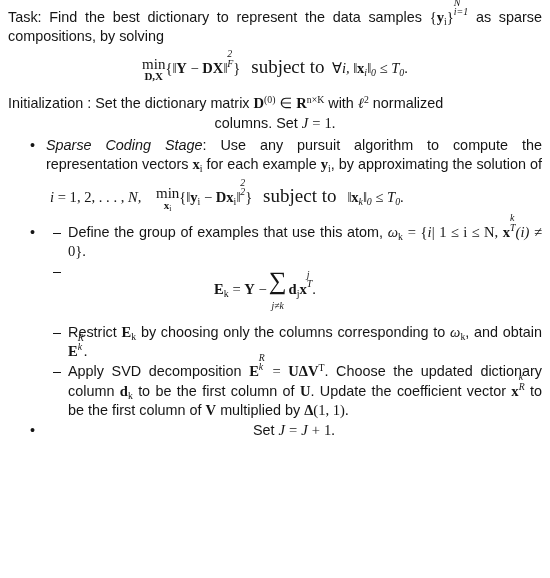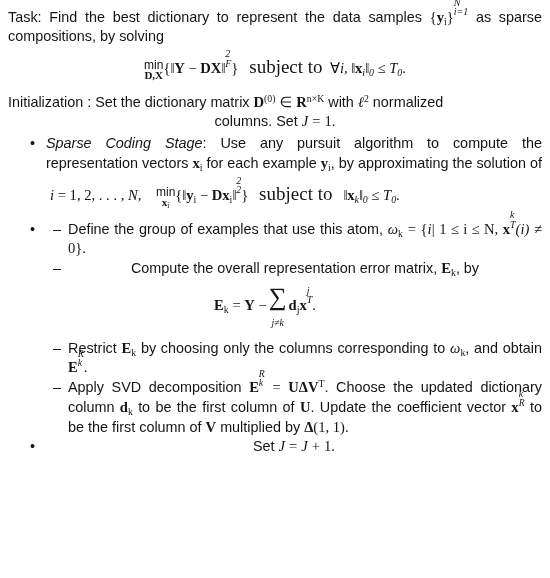--- a/index.html
+++ b/index.html
@@ -89,22 +89,22 @@
   .uset {
     display: inline-block;
     vertical-align: middle;
     text-align: center;
     line-height: 1.0;
     position: relative;
   }
   .uset .op {
     display: block;
     font-style: normal;
-    font-family: Liberation Sans, sans-serif;
-    font-size: 12px;
+    font-family: Liberation Serif, serif;
+    font-size: 15px;
   }
   .uset .under {
     display: block;
     font-size: 11px;
     margin-top: -1px;
     font-family: "Liberation Serif", serif;
     font-weight: bold;
     font-style: normal;
   }
 
@@ -262,24 +262,20 @@
             <span class="m up">{</span><span class="m">i</span><span class="m up">|</span>
             <span class="m up">1 ≤ i ≤ N,</span>
             <span class="bb">x</span><span class="ss"><span class="top">k</span><span class="bot">T</span></span><span class="m">(i)</span>
             <span class="m up">≠</span>
             <span class="m up">0</span><span class="m up">}.</span>
           </div>
         </li>
 
         <li>
           <span class="mk">–</span>
-          <div class="para tight">
-            <span>Compute the overall representation error matrix,</span>
-            <span class="bb">E</span><sub>k</sub><span>, by</span>
-          </div>
 
           <div class="sp8"></div>
 
           <div class="eq" style="padding-right:80px;">
             <span class="bb">E</span><sub>k</sub>
             <span class="m up">=</span>
             <span class="bb">Y</span>
             <span class="m up">−</span><span class="bigsum"><span class="sym">∑</span><span class="lim">j≠k</span></span><span class="bb">d</span><sub>j</sub><span class="bb">x</span><span class="ss"><span class="top">j</span><span class="bot">T</span></span><span class="m up">.</span>
           </div>
 

